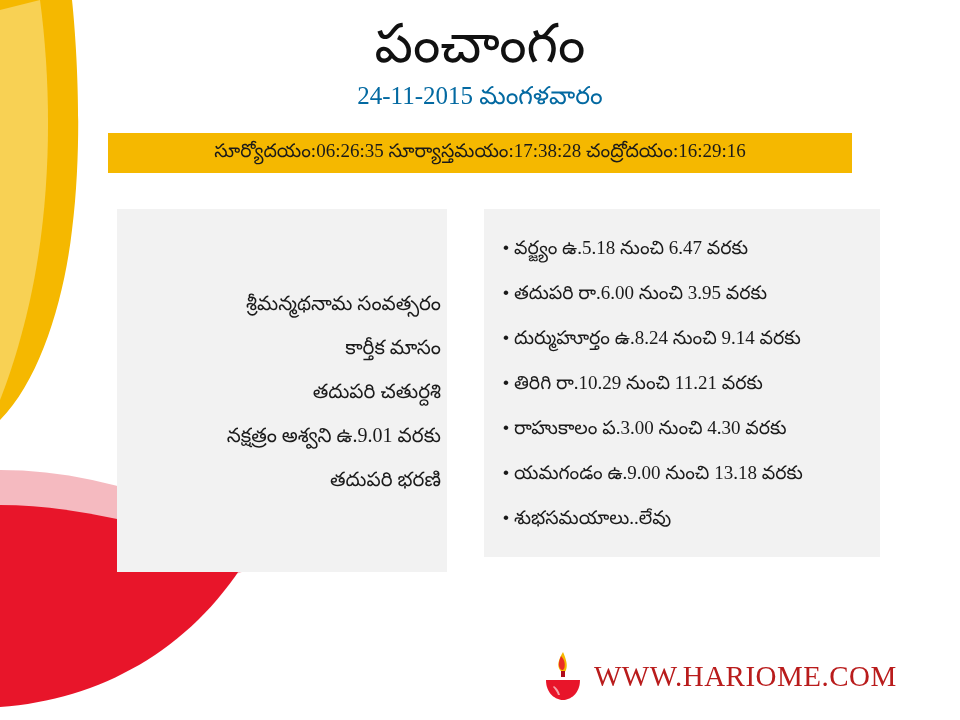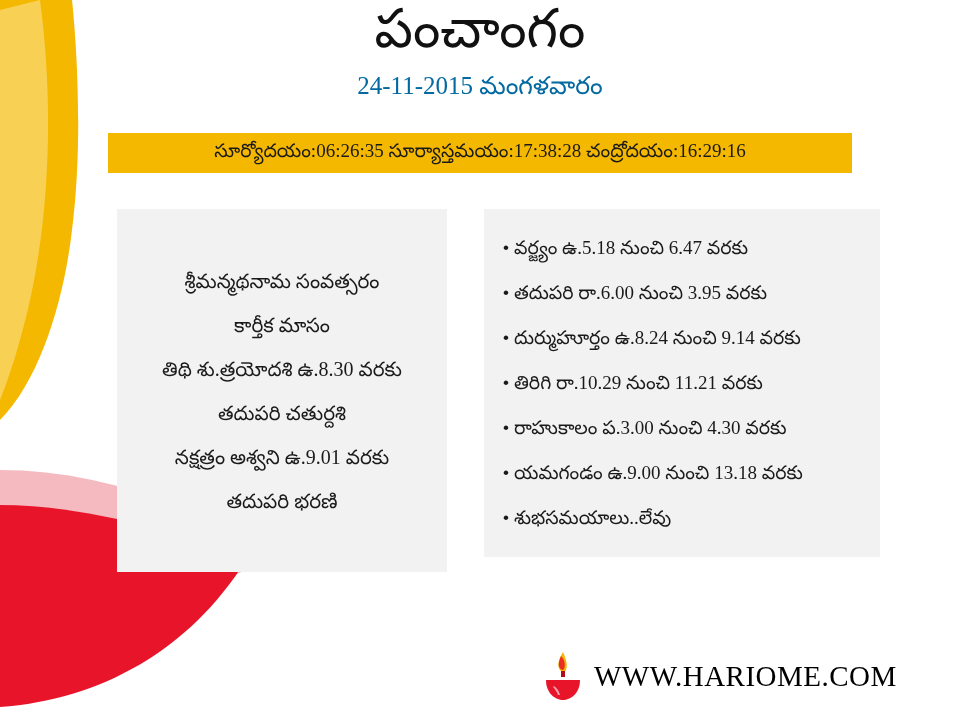--- a/index.html
+++ b/index.html
@@ -29,25 +29,25 @@
   
   .header {
     position: absolute;
     left: 0;
     top: 0;
     width: 960px;
     text-align: center;
     z-index: 2;
   }
   .title {
-    font-family: Liberation Mono, monospace;
+    font-family: Liberation Sans, sans-serif;
     font-size: 54px;
     line-height: 62px;
     color: #111111;
-    margin-top: 2px;
+    margin-top: 12px;
     letter-spacing: 0px;
   }
   .subtitle {
     font-family: "Liberation Serif", serif;
     font-size: 25px;
     line-height: 32px;
     color: #0369a1;
     margin-top: 6px;
   }
 
@@ -75,21 +75,21 @@
   .panel-left {
     position: absolute;
     left: 117px;
     top: 209px;
     width: 330px;
     height: 363px;
     background: #f2f2f2;
     z-index: 2;
     display: flex;
     flex-direction: column;
-    align-items: center;
+    align-items: flex-end;
     justify-content: center;
     box-sizing: border-box;
     padding: 10px 6px;
   }
   .panel-left .line {
     font-family: "Liberation Serif", serif;
     font-size: 20px;
     line-height: 44px;
     color: #1a1a1a;
     text-align: center;
@@ -149,21 +149,21 @@
   .footer-lamp {
     width: 46px;
     height: 52px;
     flex: 0 0 46px;
     position: relative;
   }
   .footer-text {
     font-family: "Liberation Serif", serif;
     font-size: 29px;
     letter-spacing: 0.5px;
-    color: #000000;
+    color: #b91c1c;
     margin-left: 8px;
     white-space: nowrap;
   }
 </style>
 </head>
 <body>
 
 <div class="art-layer">
   <svg width="340" height="720" viewBox="0 0 340 720" xmlns="http://www.w3.org/2000/svg">
 
@@ -181,21 +181,20 @@
   <div class="subtitle">24-11-2015 మంగళవారం</div>
 </div>
 
 <div class="banner">
   <div class="banner-text">సూర్యోదయం:06:26:35  సూర్యాస్తమయం:17:38:28  చంద్రోదయం:16:29:16</div>
 </div>
 
 <div class="panel-left">
   <div class="line">శ్రీమన్మథనామ సంవత్సరం</div>
   <div class="line">కార్తీక మాసం</div>
-  <div class="line">తిథి శు.త్రయోదశి ఉ.8.30 వరకు</div>
   <div class="line">తదుపరి చతుర్దశి</div>
   <div class="line">నక్షత్రం అశ్వని ఉ.9.01 వరకు</div>
   <div class="line">తదుపరి భరణి</div>
 </div>
 
 <div class="panel-right">
   <div class="bullet-row">
     <span class="bullet-dot">•</span>
     <span class="bullet-text">వర్జ్యం ఉ.5.18 నుంచి 6.47 వరకు</span>
   </div>

